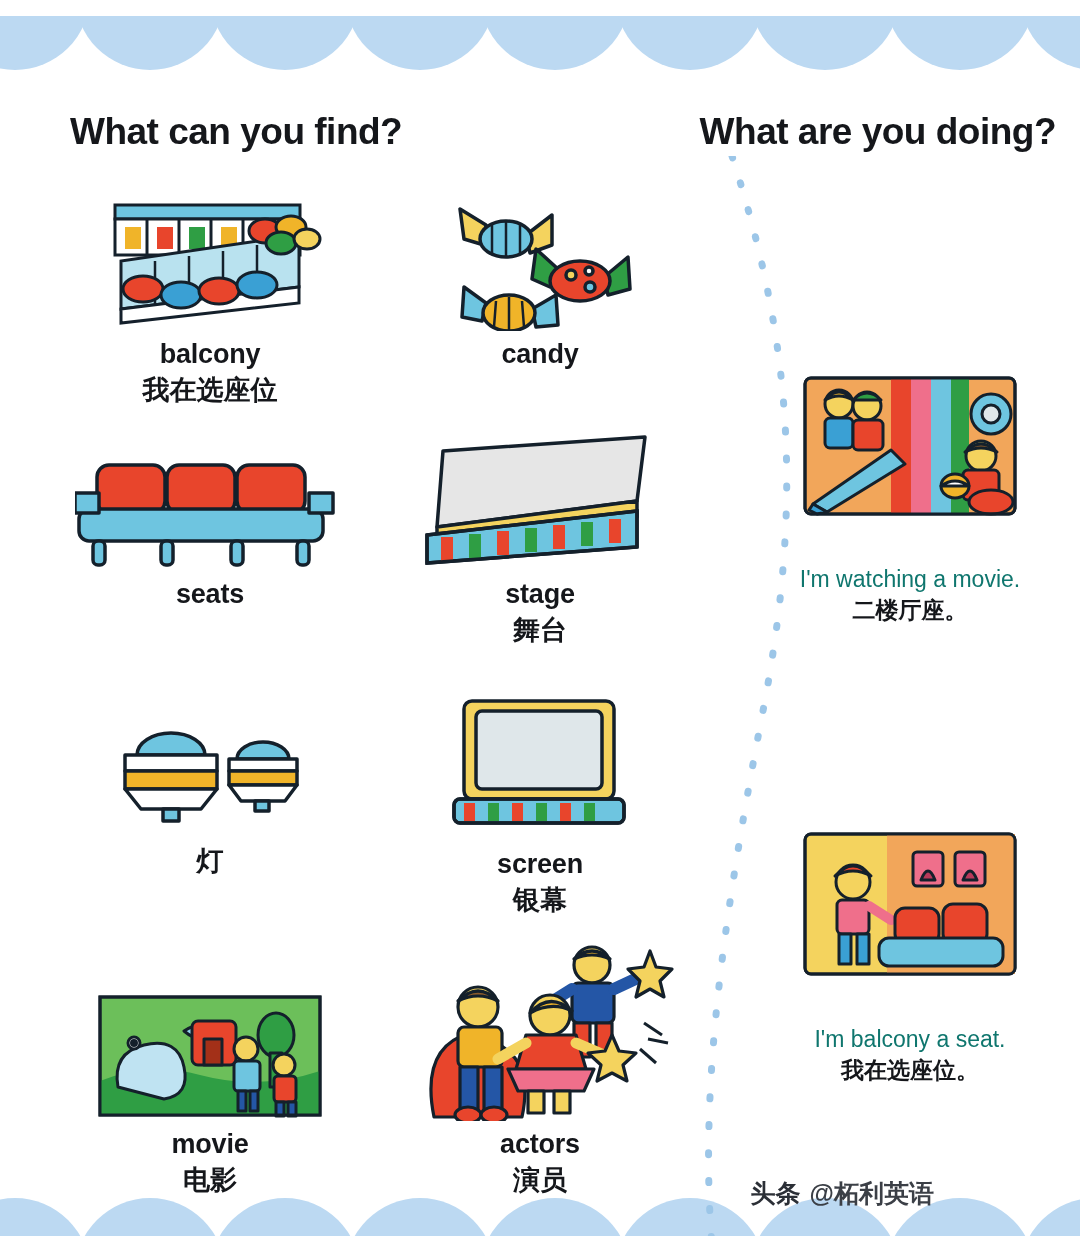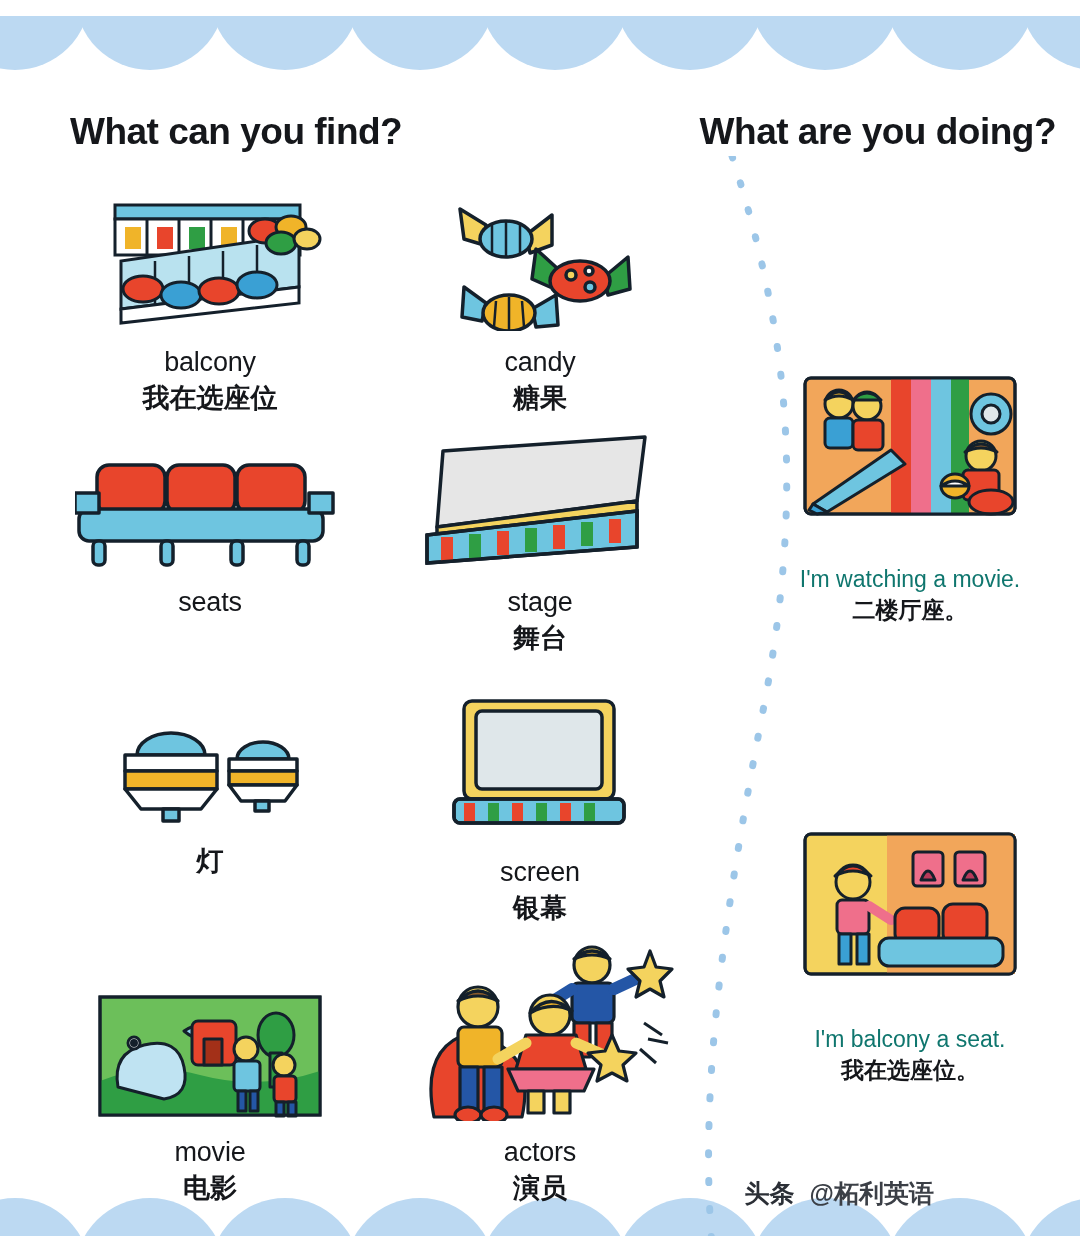--- a/index.html
+++ b/index.html
@@ -86,23 +86,23 @@
     text-align: center;
   }
   .art {
     height: 150px;
     display: flex;
     align-items: flex-end;
     justify-content: center;
   }
   .label-en {
     font-size: 27px;
-    font-weight: normal;
+    font-weight: bold;
     color: #15171b;
-    margin-top: 16px;
+    margin-top: 8px;
     letter-spacing: -0.2px;
   }
   .label-zh {
     font-size: 27px;
     font-weight: bold;
     color: #15171b;
     margin-top: 2px;
   }
 
   
@@ -136,21 +136,21 @@
     margin-top: 2px;
   }
 
   
   .watermark {
     position: absolute;
     right: 34px;
     bottom: 42px;
     display: flex;
     align-items: center;
-    gap: 15px;
+    gap: 9px;
     color: #3b3f46;
     font-size: 25px;
     font-weight: bold;
   }
   .watermark .wm-logo {
     font-size: 25px;
     font-weight: bold;
     color: #2b2f36;
   }
 </style>
@@ -252,21 +252,20 @@
             <circle cx="150" cy="96" r="5" fill="#6ec5e0"></circle>
             <circle cx="149" cy="80" r="4" fill="#ffffff"></circle>
             <polygon points="46,112 24,96 22,126 42,130" fill="#6ec5e0"></polygon>
             <polygon points="92,118 116,104 118,134 96,136" fill="#6ec5e0"></polygon>
             <ellipse cx="69" cy="122" rx="26" ry="18" fill="#f0b429"></ellipse>
             <path d="M56,110 L54,136 M69,106 L69,140 M82,110 L84,136" stroke="#14202b" stroke-width="2.5" fill="none"></path>
           </g>
         </svg>
       </div>
       <div class="label-en">candy</div>
-      <div class="label-zh">糖果</div>
     </div>
 
     <div class="word-cell" style="left:0px; top:240px;">
       <div class="art">
         <svg width="270" height="140" viewBox="0 0 270 140">
           <g stroke="#14202b" stroke-width="3.5" stroke-linejoin="round">
             <rect x="22" y="34" width="68" height="48" rx="12" fill="#e8452c"></rect>
             <rect x="92" y="34" width="68" height="48" rx="12" fill="#e8452c"></rect>
             <rect x="162" y="34" width="68" height="48" rx="12" fill="#e8452c"></rect>
             <path d="M14,78 H238 a10,10 0 0 1 10,10 v12 a10,10 0 0 1 -10,10 H14 a10,10 0 0 1 -10,-10 v-12 a10,10 0 0 1 10,-10 z" fill="#6ec5e0"></path>

